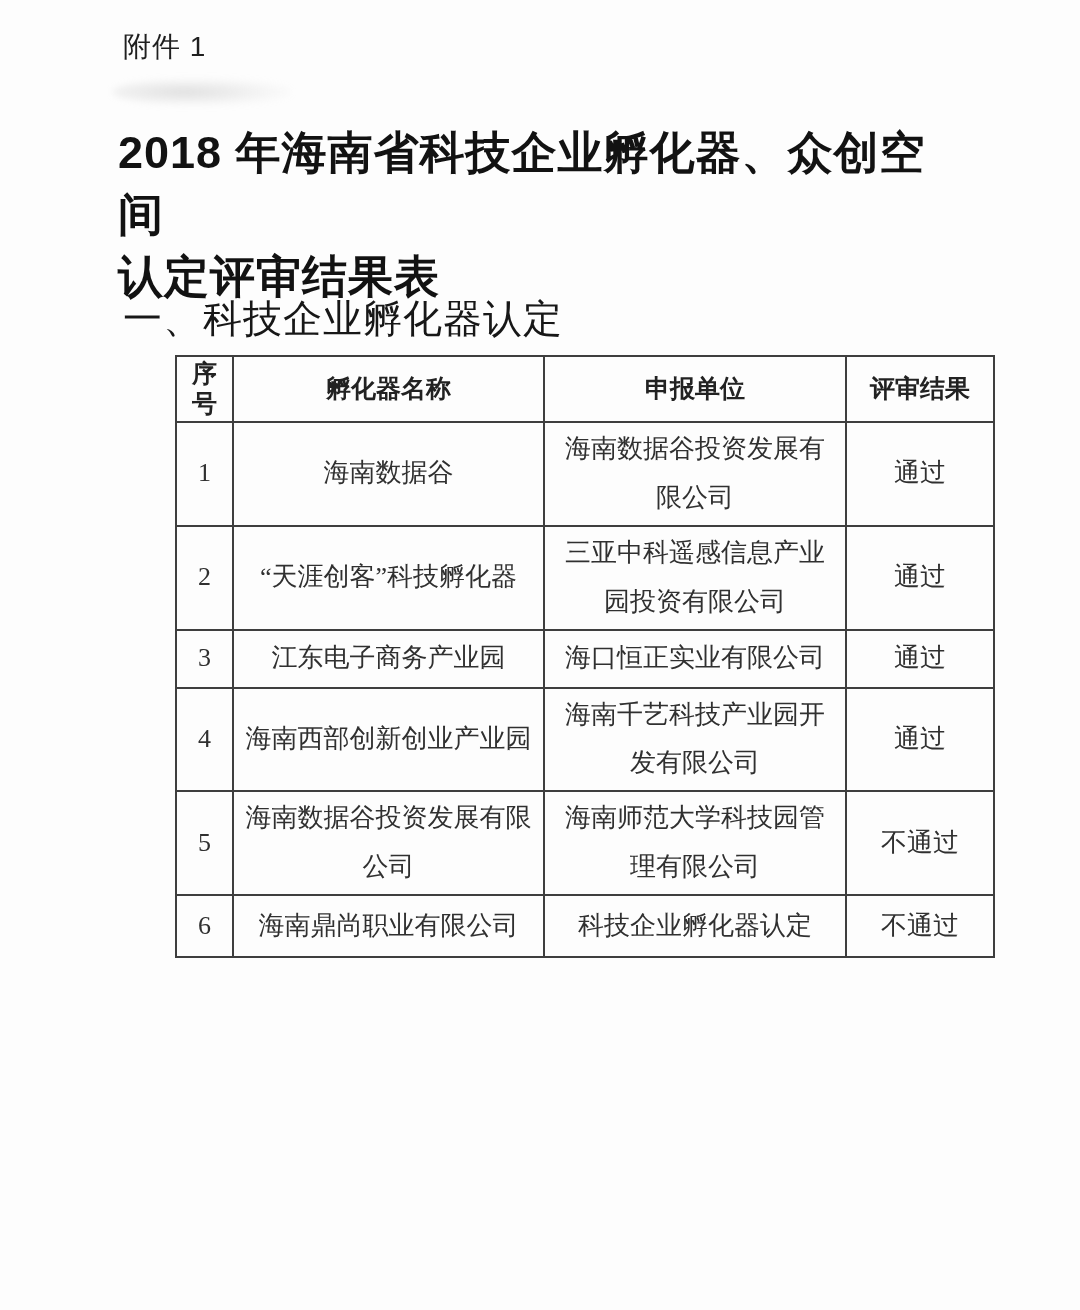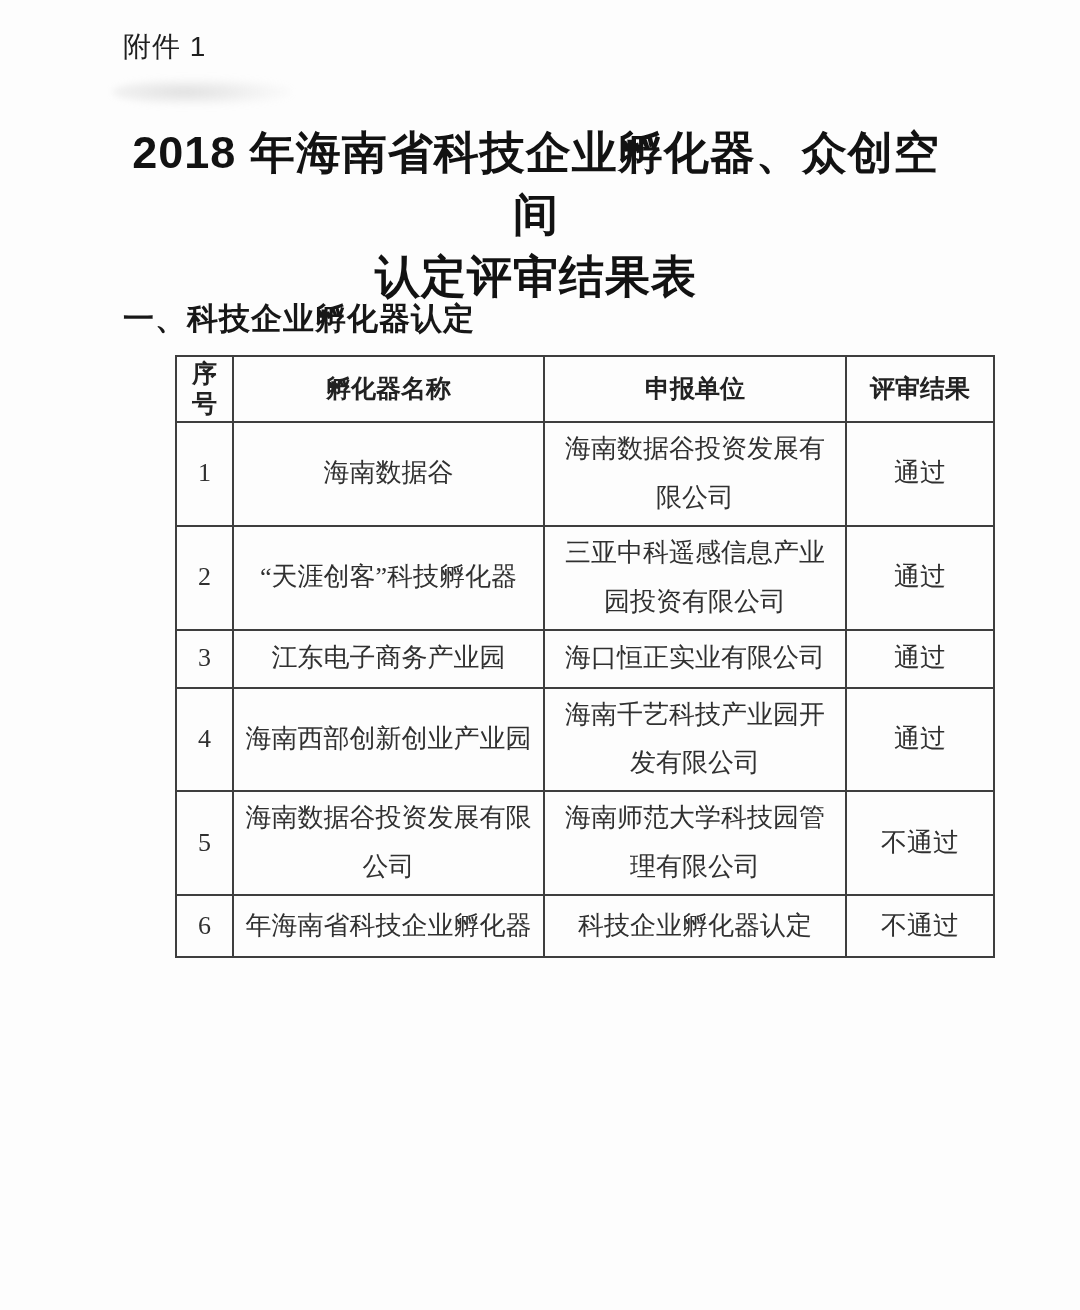--- a/index.html
+++ b/index.html
@@ -39,35 +39,35 @@
     height: 28px;
     background: radial-gradient(ellipse at 40% 50%, rgba(150,150,150,0.28), rgba(200,200,200,0.10) 60%, rgba(255,255,255,0) 80%);
     filter: blur(3px);
     border-radius: 50%;
   }
   .doc-title {
     position: absolute;
     left: 118px;
     top: 122px;
     width: 836px;
-    text-align: center;
+    text-align: left;
     font-family: "Liberation Sans", sans-serif;
     font-weight: 700;
     font-size: 45px;
     line-height: 62px;
     color: #121212;
     letter-spacing: 1px;
   }
   .section-heading {
     position: absolute;
     left: 123px;
-    top: 298px;
+    top: 292px;
     font-family: "Liberation Sans", sans-serif;
-    font-weight: 700;
-    font-size: 31px;
+    font-weight: 400;
+    font-size: 39px;
     color: #171717;
     letter-spacing: 1px;
   }
   table.results {
     position: absolute;
     left: 127px;
     top: 355px;
     width: 818px;
     border-collapse: collapse;
     table-layout: fixed;
@@ -160,20 +160,20 @@
         <td>通过</td>
       </tr>
       <tr>
         <td>5</td>
         <td>海南数据谷投资发展有限公司</td>
         <td>海南师范大学科技园管理有限公司</td>
         <td>不通过</td>
       </tr>
       <tr>
         <td>6</td>
-        <td>年海南省科技企业孵化器</td>
+        <td>海南鼎尚职业有限公司</td>
         <td>科技企业孵化器认定</td>
         <td>不通过</td>
       </tr>
     </tbody>
   </table>
 
 </div>
 
 </body></html>

